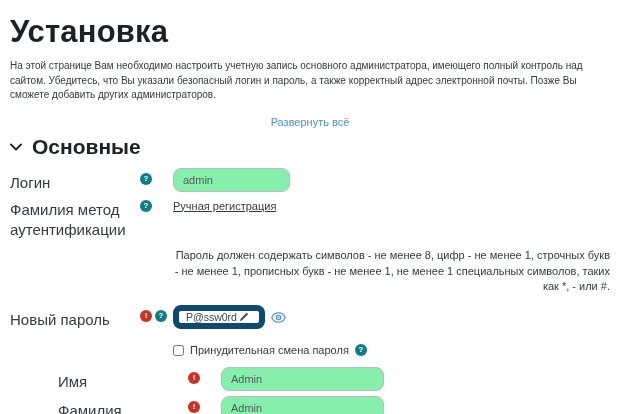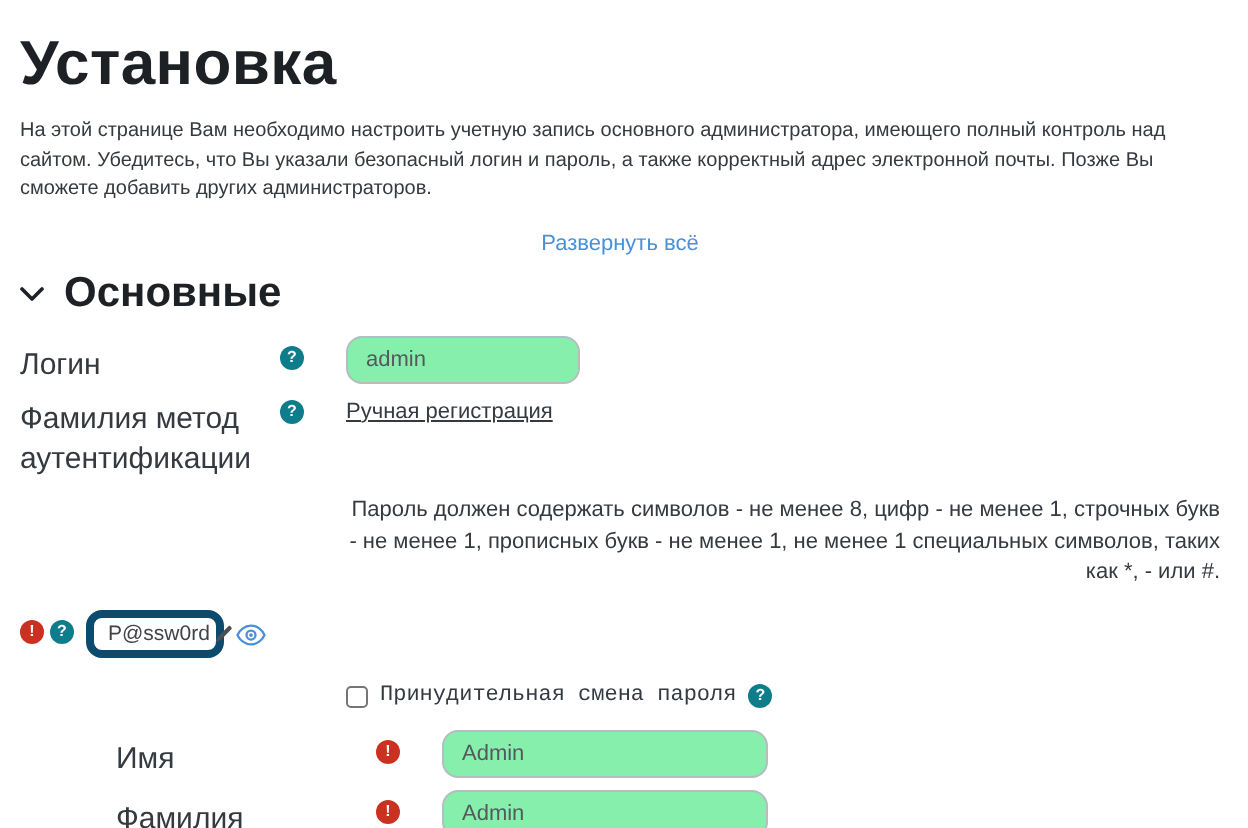--- a/index.html
+++ b/index.html
@@ -28,28 +28,28 @@
   .req  { background: #ca3120; cursor: default; }
 
   .text-input { height: 24px; border: 1px solid #b5bcc2; border-radius: 8px; padding: 0 9px;
                 font-size: 11px; color: #55595f; font-family: "Liberation Sans", sans-serif; background: #86efac; outline: none; }
   .w-login { width: 117px; }
   .w-wide  { width: 163px; }
 
   .static-value { font-size: 11px; color: #343a40; padding-top: 5px; text-decoration: underline; }
   .policy-text { font-size: 11px; color: #343a40; line-height: 1.4; max-width: 448px; text-align: right; }
 
-  .password-box { width: 69px; height: 24px; border: 4px solid #0c4a6e; border-radius: 8px;
+  .password-box { width: 92px; height: 24px; border: 6px solid #0c4a6e; border-radius: 8px;
                   display: flex; align-items: center; padding: 0 5px 0 7px; gap: 2px; cursor: text; }
   .password-box .pw-text { font-size: 10.5px; color: #3f444a; white-space: nowrap; }
   .eye-btn { margin-left: 6px; display: inline-flex; align-items: center; cursor: pointer; background: none; border: none; }
 
   .checkbox-row { padding-top: 3px; }
   .cb { width: 11px; height: 11px; margin-top: 1px; accent-color: #4a90d9; cursor: pointer; }
-  .cb-label { font-size: 11px; color: #343a40; margin: 0 6px 0 6px; cursor: pointer; font-family: Liberation Mono, monospace; }
+  .cb-label { font-size: 11px; color: #343a40; margin: 0 6px 0 6px; cursor: pointer; }
 
   .mb2  { margin-bottom: 2px; }
   .mb8  { margin-bottom: 8px; }
   .mb10 { margin-bottom: 10px; }
   .mb11 { margin-bottom: 11px; }
   .mb4  { margin-bottom: 4px; margin-left: 48px; }
 </style>
 </head>
 <body>
 
@@ -96,20 +96,21 @@
 
     <div class="form-row mb11">
       <div class="row-label"></div>
       <div class="row-icons"></div>
       <div class="row-control">
         <span class="policy-text">Пароль должен содержать символов - не менее 8, цифр - не менее 1, строчных букв - не менее 1, прописных букв - не менее 1, не менее 1 специальных символов, таких как *, - или #.</span>
       </div>
     </div>
 
     <div class="form-row mb10">
+      <div class="row-label">Новый пароль</div>
       <div class="row-icons">
         <span class="badge-ic req">!</span>
         <span class="badge-ic help">?</span>
       </div>
       <div class="row-control">
         <div class="password-box">
           <span class="pw-text">P@ssw0rd</span>
           <span style="display:inline-flex;">
             <svg width="10" height="10" viewBox="0 0 12 12">
                 <path d="M1 11 L2 8 L8.5 1.5 A1.1 1.1 0 0 1 10.1 1.6 A1.1 1.1 0 0 1 10.4 3.2 L4 9.7 Z" fill="#495057"></path>

